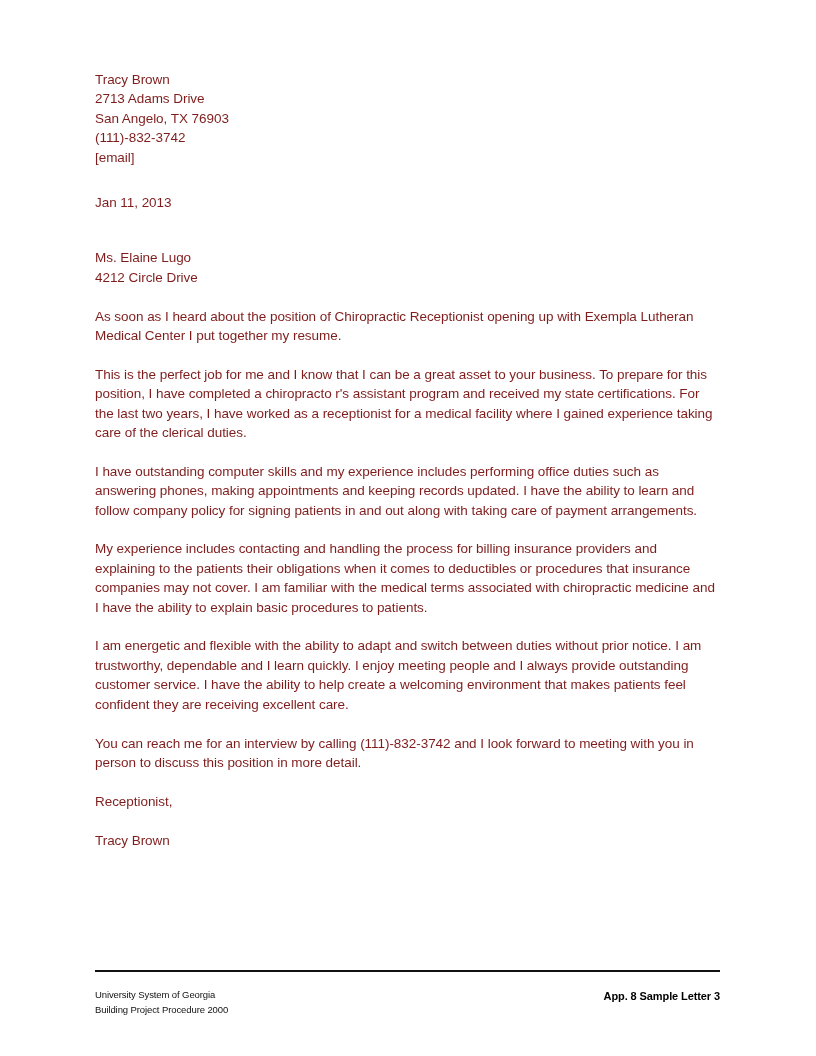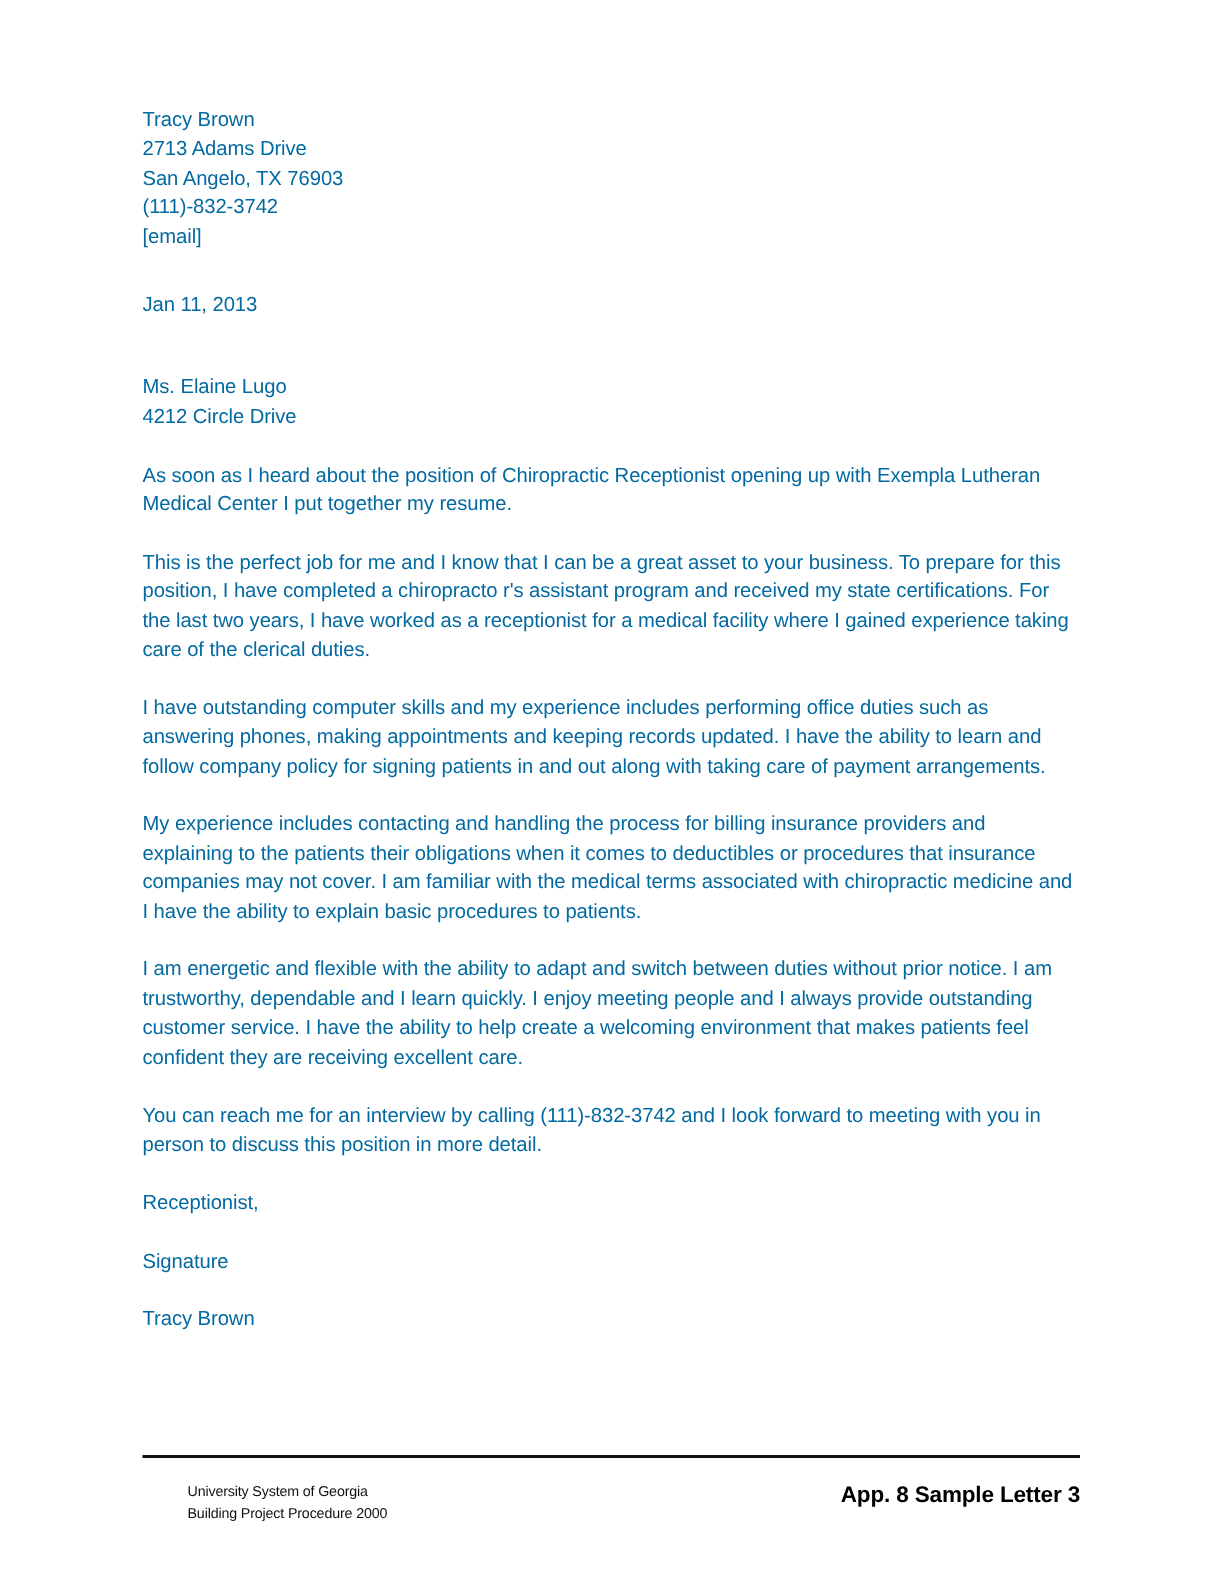--- a/index.html
+++ b/index.html
@@ -19,21 +19,21 @@
 
   
   .letter {
     position: absolute;
     left: 95px;
     top: 70px;
     width: 625px;
   }
 
   .block {
-    color: #0369a1;
+    color: #7f1d1d;
     font-size: 13.5px;
     line-height: 19.4px;
     letter-spacing: -0.05px;
   }
 
   .addr-line,
   .single-line {
     white-space: pre-wrap;
   }
 
@@ -71,26 +71,25 @@
     justify-content: space-between;
     align-items: flex-start;
   }
 
   .footer-left {
     color: #111111;
     font-size: 9.5px;
     line-height: 15px;
     letter-spacing: -0.1px;
     white-space: pre-line;
-    margin-left: 30px;
   }
 
   .footer-right {
     color: #000000;
-    font-size: 15px;
+    font-size: 11px;
     font-weight: bold;
     line-height: 17px;
     letter-spacing: -0.1px;
     white-space: nowrap;
     padding-top: 1px;
   }
 </style>
 </head>
 <body>
 
@@ -114,21 +113,20 @@
     </div>
 
     <div class="block para">As soon as I heard about the position of Chiropractic Receptionist opening up with Exempla Lutheran Medical Center I put together my resume.</div>
     <div class="block para">This is the perfect job for me and I know that I can be a great asset to your business. To prepare for this position, I have completed a chiropracto r's assistant program and received my state certifications. For the last two years, I have worked as a receptionist for a medical facility where I gained experience taking care of the clerical duties.</div>
     <div class="block para">I have outstanding computer skills and my experience includes performing office duties such as answering phones, making appointments and keeping records updated. I have the ability to learn and follow company policy for signing patients in and out along with taking care of payment arrangements.</div>
     <div class="block para">My experience includes contacting and handling the process for billing insurance providers and explaining to the patients their obligations when it comes to deductibles or procedures that insurance companies may not cover. I am familiar with the medical terms associated with chiropractic medicine and I have the ability to explain basic procedures to patients.</div>
     <div class="block para">I am energetic and flexible with the ability to adapt and switch between duties without prior notice. I am trustworthy, dependable and I learn quickly. I enjoy meeting people and I always provide outstanding customer service. I have the ability to help create a welcoming environment that makes patients feel confident they are receiving excellent care.</div>
     <div class="block para">You can reach me for an interview by calling (111)-832-3742 and I look forward to meeting with you in person to discuss this position in more detail.</div>
 
     <div class="block closing">Receptionist,</div>
-    <div class="block signature-line">Signature</div>
     <div class="block sender-name-line">Tracy Brown</div>
 
   </div>
 
   <div class="footer-rule"></div>
 
   <div class="footer">
     <div class="footer-left">University System of Georgia
 Building Project Procedure 2000</div>
     <div class="footer-right">App. 8 Sample Letter 3</div>

